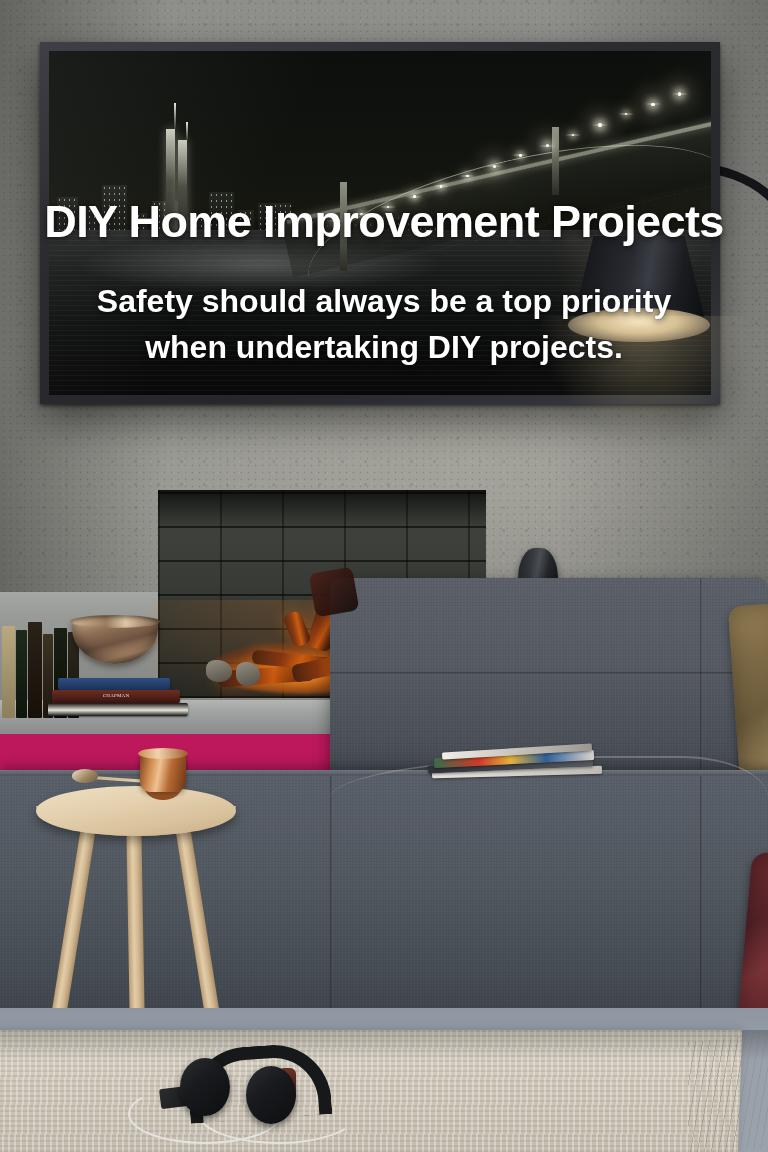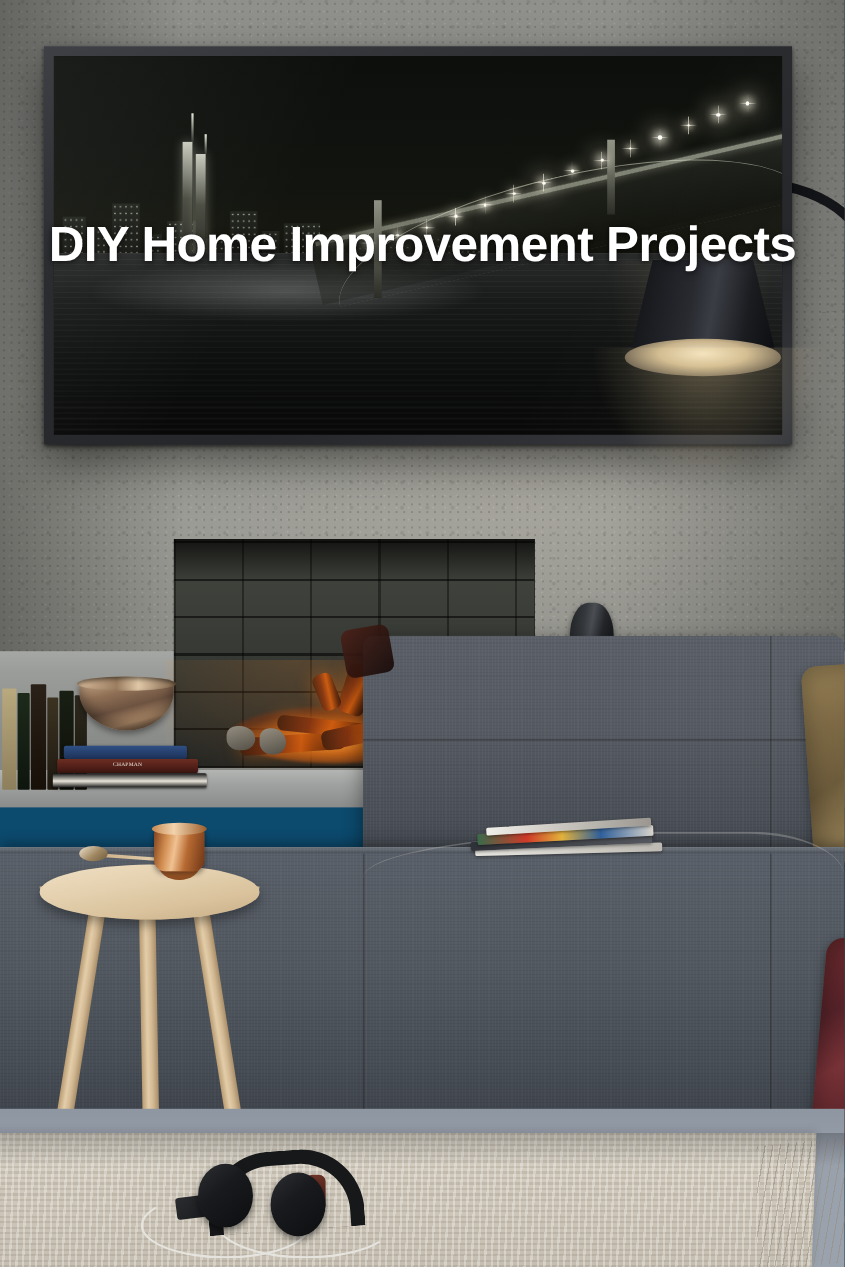--- a/index.html
+++ b/index.html
@@ -10,21 +10,21 @@
   }
   body {
     font-family: "Liberation Sans", sans-serif;
   }
 
   #poster {
     position: relative;
     width: 768px;
     height: 1152px;
     overflow: hidden;
-    background: #0c4a6e;
+    background: #be185d;
   }
 
   
   .wall {
     position: absolute;
     left: 0; top: 0;
     width: 768px; height: 620px;
     background:
       radial-gradient(ellipse 420px 260px at 62% 74%, rgba(255,240,210,.10), rgba(0,0,0,0) 70%),
       linear-gradient(180deg, #8f8f8b 0%, #9b9b96 30%, #a3a39d 58%, #9a9a94 80%, #8e8e89 100%);
@@ -727,15 +727,16 @@
   <div class="hp-cable" style="left:128px; top:1084px; width:150px; height:56px; border-color:#e6e4df; border-top-color:transparent;"></div>
   <div class="hp-cable" style="left:196px; top:1078px; width:160px; height:62px; border-color:#e6e4df; border-top-color:transparent; border-right-color:transparent;"></div>
   <div class="hp-plug"></div>
   <div class="hp-band"></div>
   <div class="cup-red" style="left:278px; top:1068px;"></div>
   <div class="cup" style="left:180px; top:1058px;"></div>
   <div class="cup" style="left:246px; top:1066px;"></div>
 
   <div class="text-layer">
     <div class="title">DIY Home Improvement Projects</div>
+    <div class="subtitle">Safety should always be a top priority when undertaking DIY projects.</div>
   </div>
 
 </div>
 
 </body></html>

